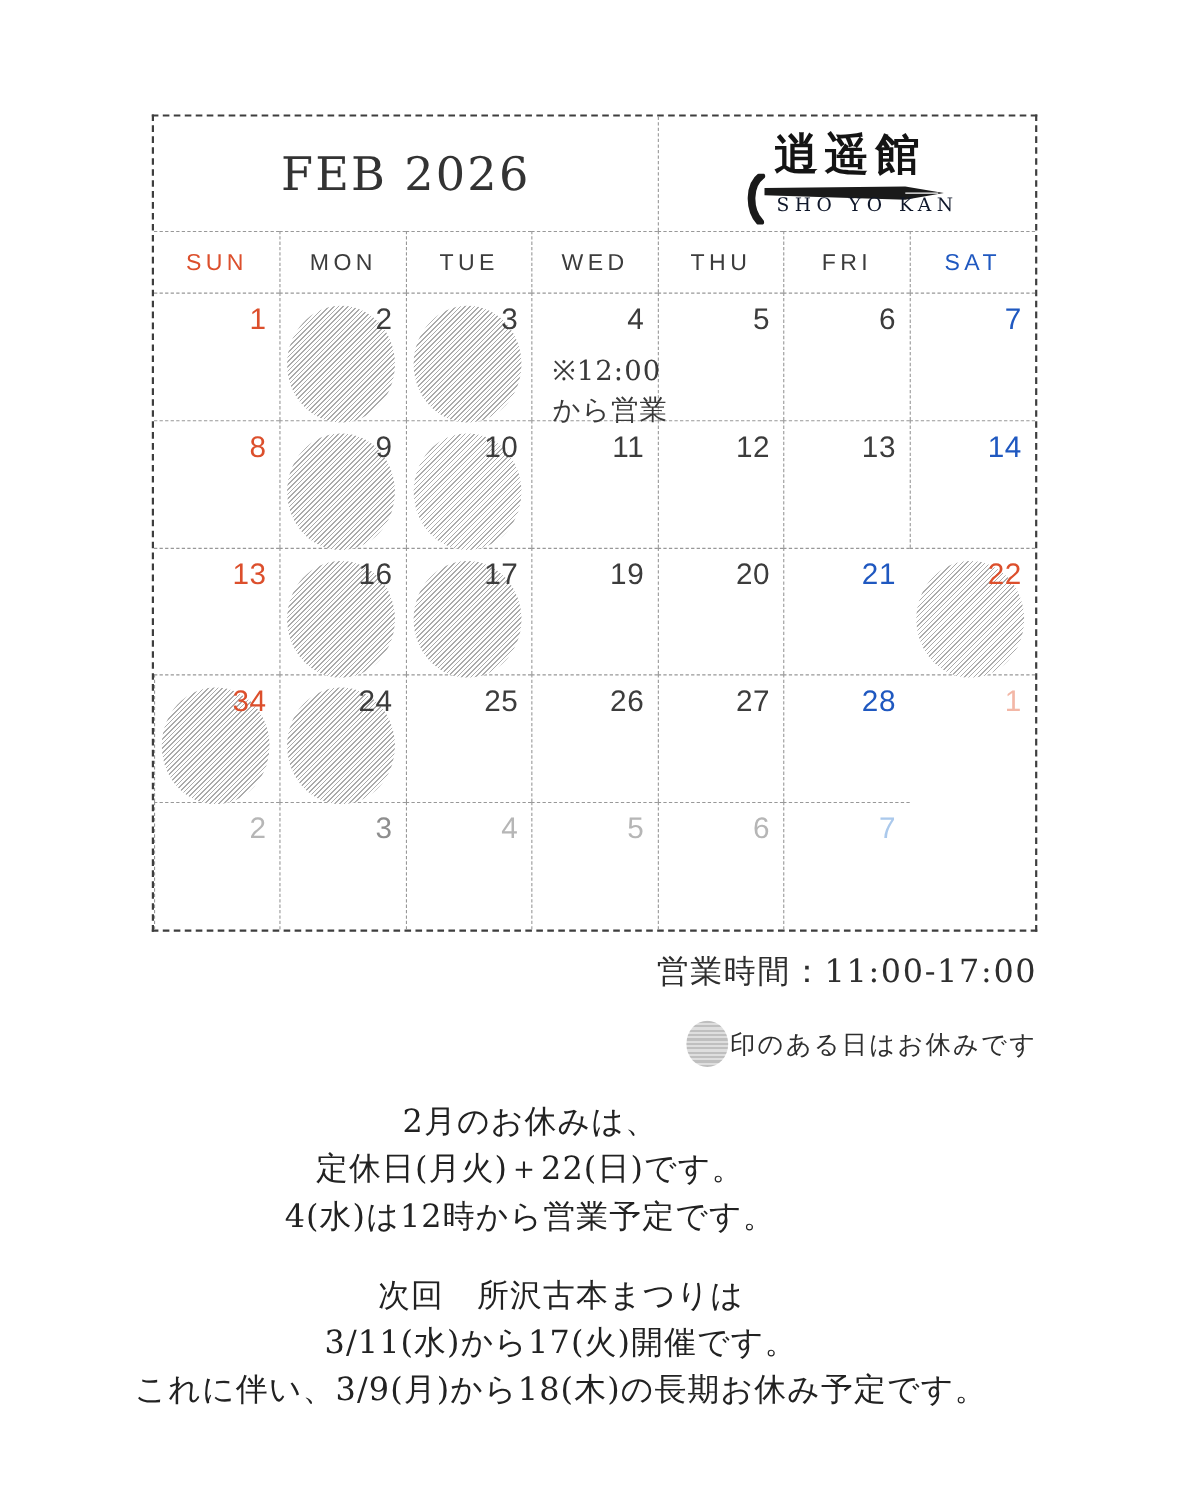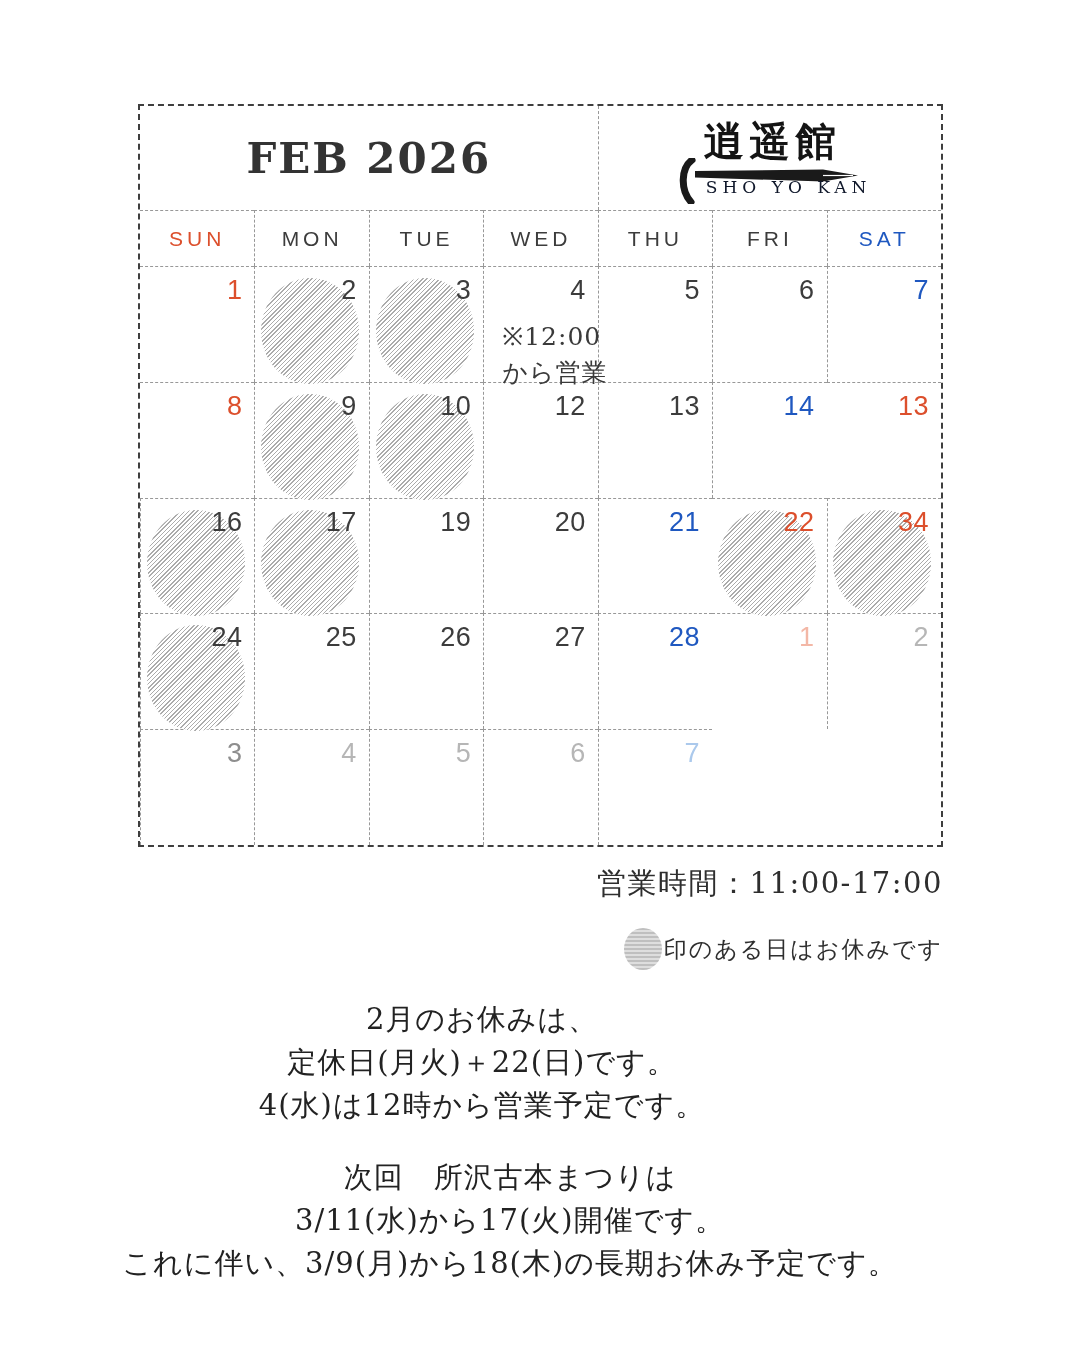--- a/index.html
+++ b/index.html
@@ -26,21 +26,21 @@
     grid-template-columns:repeat(7,1fr);
     grid-template-rows:104px 56px repeat(5,1fr);
     background:#ffffff;
   }
   .title-cell{
     grid-column:1/5;
     display:flex;align-items:center;justify-content:center;
   }
   .month-title{
     font-family:"DejaVu Serif",serif;
-    font-weight:700;font-size:42px;letter-spacing:2px;color:#333333;
+    font-weight:400;font-size:42px;letter-spacing:2px;color:#333333;
   }
   .logo-cell{
     grid-column:5/8;
     border-left:1px dashed var(--line);
     display:flex;align-items:center;justify-content:center;
   }
   .logo{width:192px;text-align:center;position:relative;}
   .logo-kanji{
     font-family:"DejaVu Serif",serif;font-weight:700;
     font-size:40px;letter-spacing:6px;color:#141414;line-height:1.05;
@@ -173,20 +173,23 @@
     </div>
     <div class="cell bl">
       <div class="closed-circle"></div>
       <span class="num c-wd">9</span>
     </div>
     <div class="cell bl">
       <div class="closed-circle"></div>
       <span class="num c-wd">10</span>
     </div>
     <div class="cell bl">
+      <span class="num c-wd">11</span>
+    </div>
+    <div class="cell bl">
       <span class="num c-wd">12</span>
     </div>
     <div class="cell bl">
       <span class="num c-wd">13</span>
     </div>
     <div class="cell bl">
       <span class="num c-sat">14</span>
     </div>
     <div class="cell">
       <span class="num c-sun">13</span>

